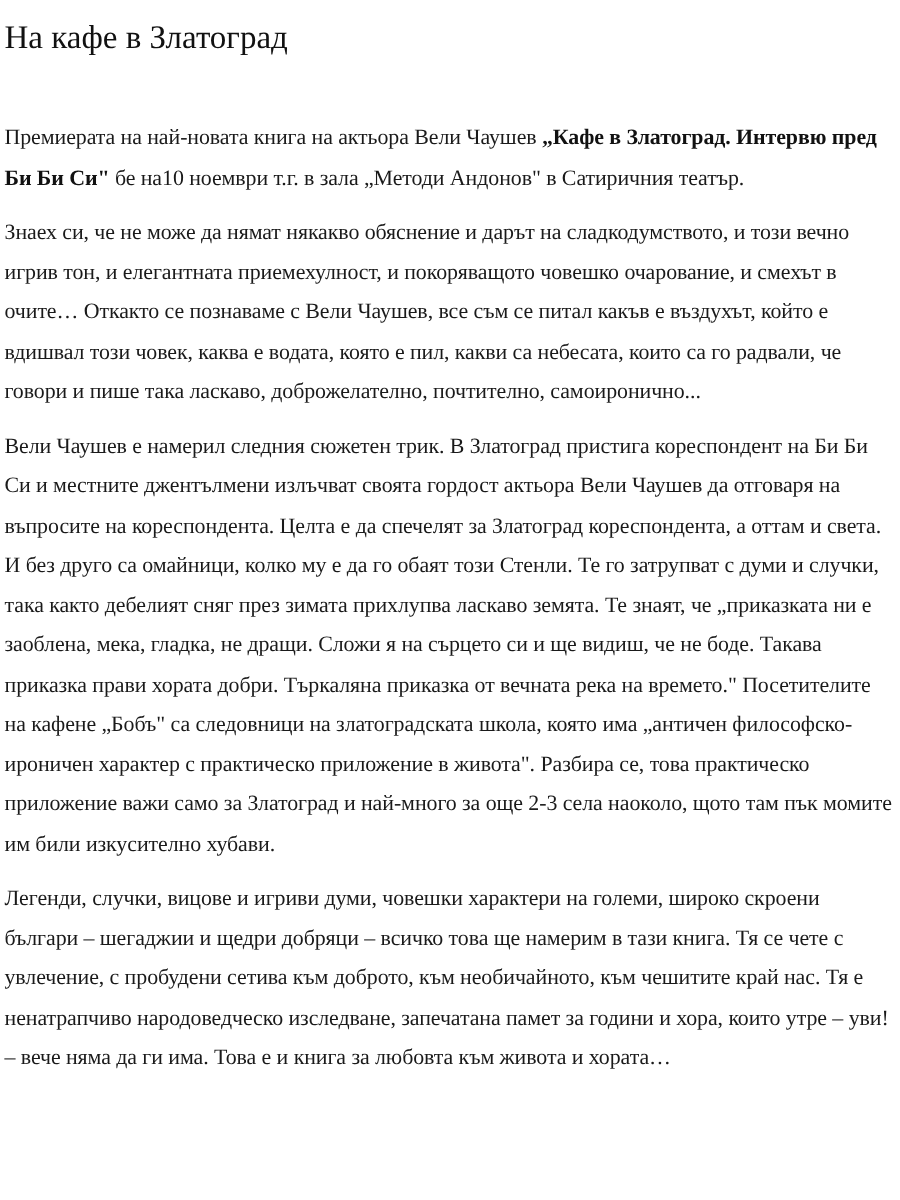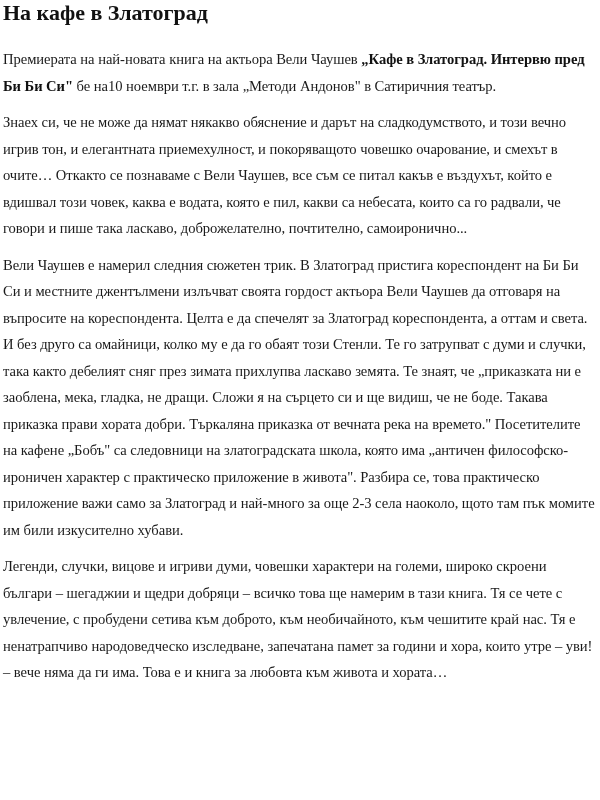--- a/index.html
+++ b/index.html
@@ -12,28 +12,28 @@
       height: 800px;
       overflow: hidden;
       font-family: "Liberation Serif", "DejaVu Serif", serif;
       color: #1a1a1a;
     }
     .page {
       padding: 0 4px 0 3px;
     }
     h1 {
       font-size: 22px;
-      font-weight: bold;
+      font-weight: normal;
       margin: 0;
-      padding-top: 0px;
+      padding-top: 12px;
       line-height: 26px;
       color: #111;
     }
     .body-text {
-      margin-top: 20px;
+      margin-top: 41px;
     }
     p {
       font-size: 14.6px;
       line-height: 26.5px;
       margin: 0 0 10px 0;
       letter-spacing: -0.05px;
     }
     b { color: #111; }
   </style>
 </head>

